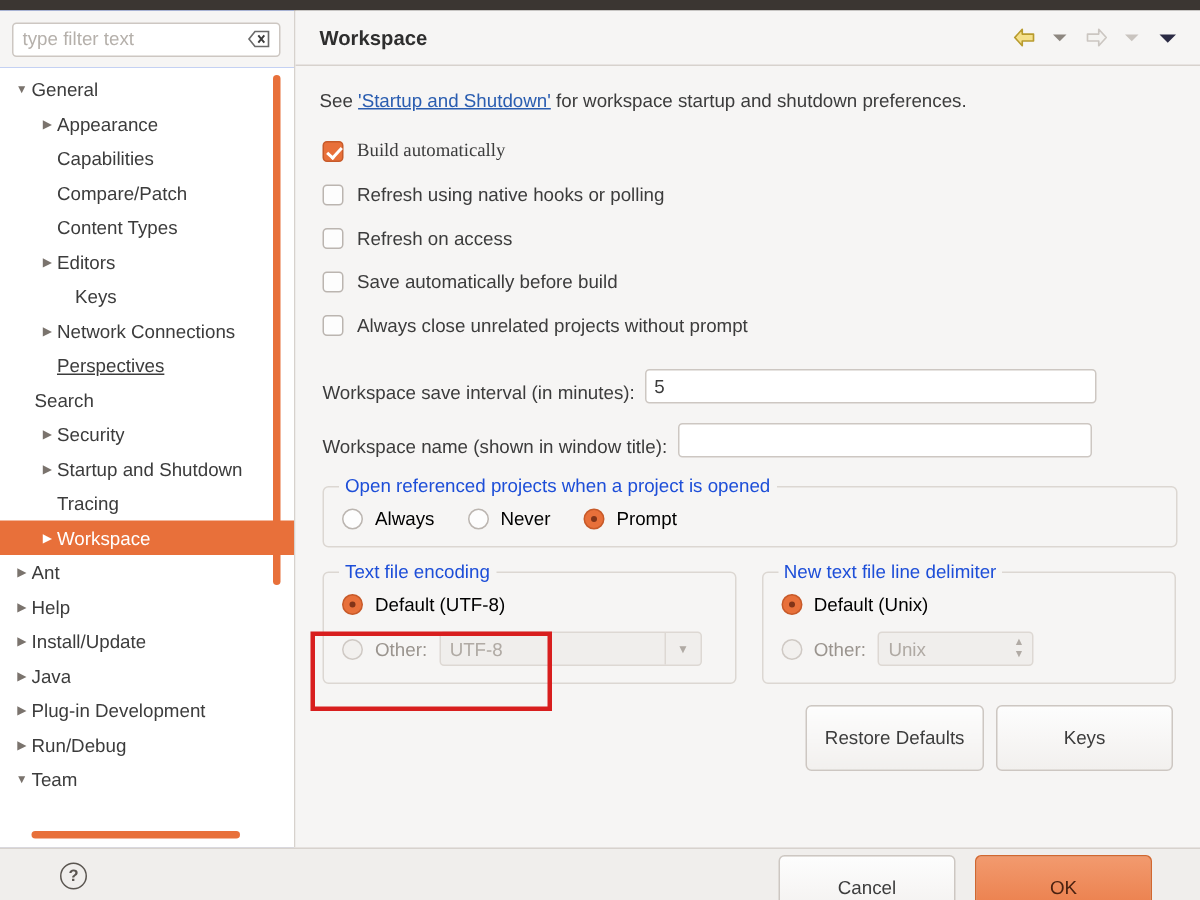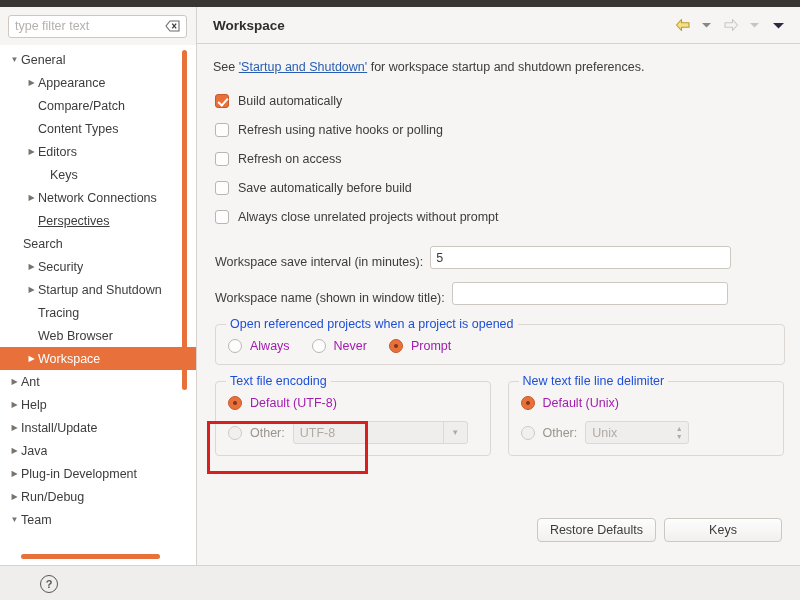--- a/index.html
+++ b/index.html
@@ -116,21 +116,21 @@
   }
   .seeline a {
     color: #2a5db0; text-decoration: underline; cursor: pointer;
   }
 
   
   .cbrow {
     display: flex; align-items: center;
     height: 29px; margin-left: 2px;
   }
-  .cbrow:first-of-type { margin-top: 12px; }
+  .cbrow:first-of-type { margin-top: 12px; font-family: Liberation Serif, serif; }
   .cbox {
     width: 14px; height: 14px; flex: none;
     border: 1px solid #bbb5b0; border-radius: 3px;
     background: #fdfdfd; margin-right: 9px;
     position: relative;
   }
   .cbox.on {
     background: #e8703a; border-color: #c75a29;
   }
   .cbox.on::after {
@@ -178,21 +178,21 @@
     background: #fdfdfd; margin-right: 8px;
     position: relative;
   }
   .radio.on { background: #e8703a; border-color: #c75a29; }
   .radio.on::after {
     content: ""; position: absolute;
     left: 4px; top: 4px; width: 4px; height: 4px;
     border-radius: 50%; background: #813418;
   }
   .radio.dis { background: #f2f0ee; border-color: #cfc9c4; }
-  .rblabel { font-size: 12.5px; color: #a21caf; }
+  .rblabel { font-size: 12.5px; color: #000000; }
   .rblabel.dis { color: #9a948e; }
 
   
   .combo {
     display: flex; align-items: stretch;
     height: 23px; width: 175px;
     border: 1px solid #ddd8d3; border-radius: 3px;
     background: #f0eeec; margin-left: 8px;
   }
   .combo .cv {
@@ -215,27 +215,27 @@
     padding: 0 6px; font-size: 12.5px; color: #b0aaa4;
   }
   .spin .sarrows {
     width: 18px; display: flex; flex-direction: column;
     align-items: center; justify-content: center;
     font-size: 7px; color: #b0aaa4; line-height: 1.1;
   }
 
   
   .btn {
-    height: 24px; min-width: 92px;
+    height: 44px; min-width: 92px;
     border: 1px solid #cdc7c2; border-radius: 4px;
     background: linear-gradient(#fdfdfd, #f2f0ee);
     font-family: "Liberation Sans", sans-serif;
     font-size: 12.5px; color: #3c3c3c;
     display: flex; align-items: center; justify-content: center;
-    padding: 0 12px; cursor: pointer; margin-top: 48px;
+    padding: 0 12px; cursor: pointer;
   }
   .btn.primary {
     background: linear-gradient(#f29a6e, #ea7a45);
     border-color: #d2672f; color: #4a2110;
   }
 
   .redbox {
     position: absolute;
     border: 3px solid #d81e1e;
     pointer-events: none;
@@ -282,20 +282,24 @@
           <div class="titem" style="padding-left: 8px;">
             <span class="arrow">▼</span>
             <span class="lbl">General</span>
           </div>
           <div class="titem" style="padding-left: 25px;">
             <span class="arrow">▶</span>
             <span class="lbl">Appearance</span>
           </div>
           <div class="titem" style="padding-left: 25px;">
             <span class="arrow"></span>
+            <span class="lbl">Capabilities</span>
+          </div>
+          <div class="titem" style="padding-left: 25px;">
+            <span class="arrow"></span>
             <span class="lbl">Compare/Patch</span>
           </div>
           <div class="titem" style="padding-left: 25px;">
             <span class="arrow"></span>
             <span class="lbl">Content Types</span>
           </div>
           <div class="titem" style="padding-left: 25px;">
             <span class="arrow">▶</span>
             <span class="lbl">Editors</span>
           </div>
@@ -319,24 +323,20 @@
             <span class="arrow">▶</span>
             <span class="lbl">Security</span>
           </div>
           <div class="titem" style="padding-left: 25px;">
             <span class="arrow">▶</span>
             <span class="lbl">Startup and Shutdown</span>
           </div>
           <div class="titem" style="padding-left: 25px;">
             <span class="arrow"></span>
             <span class="lbl">Tracing</span>
-          </div>
-          <div class="titem" style="padding-left: 25px;">
-            <span class="arrow"></span>
-            <span class="lbl">Web Browser</span>
           </div>
           <div class="titem sel" style="padding-left: 25px;">
             <span class="arrow">▶</span>
             <span class="lbl">Workspace</span>
           </div>
           <div class="titem" style="padding-left: 8px;">
             <span class="arrow">▶</span>
             <span class="lbl">Ant</span>
           </div>
           <div class="titem" style="padding-left: 8px;">

